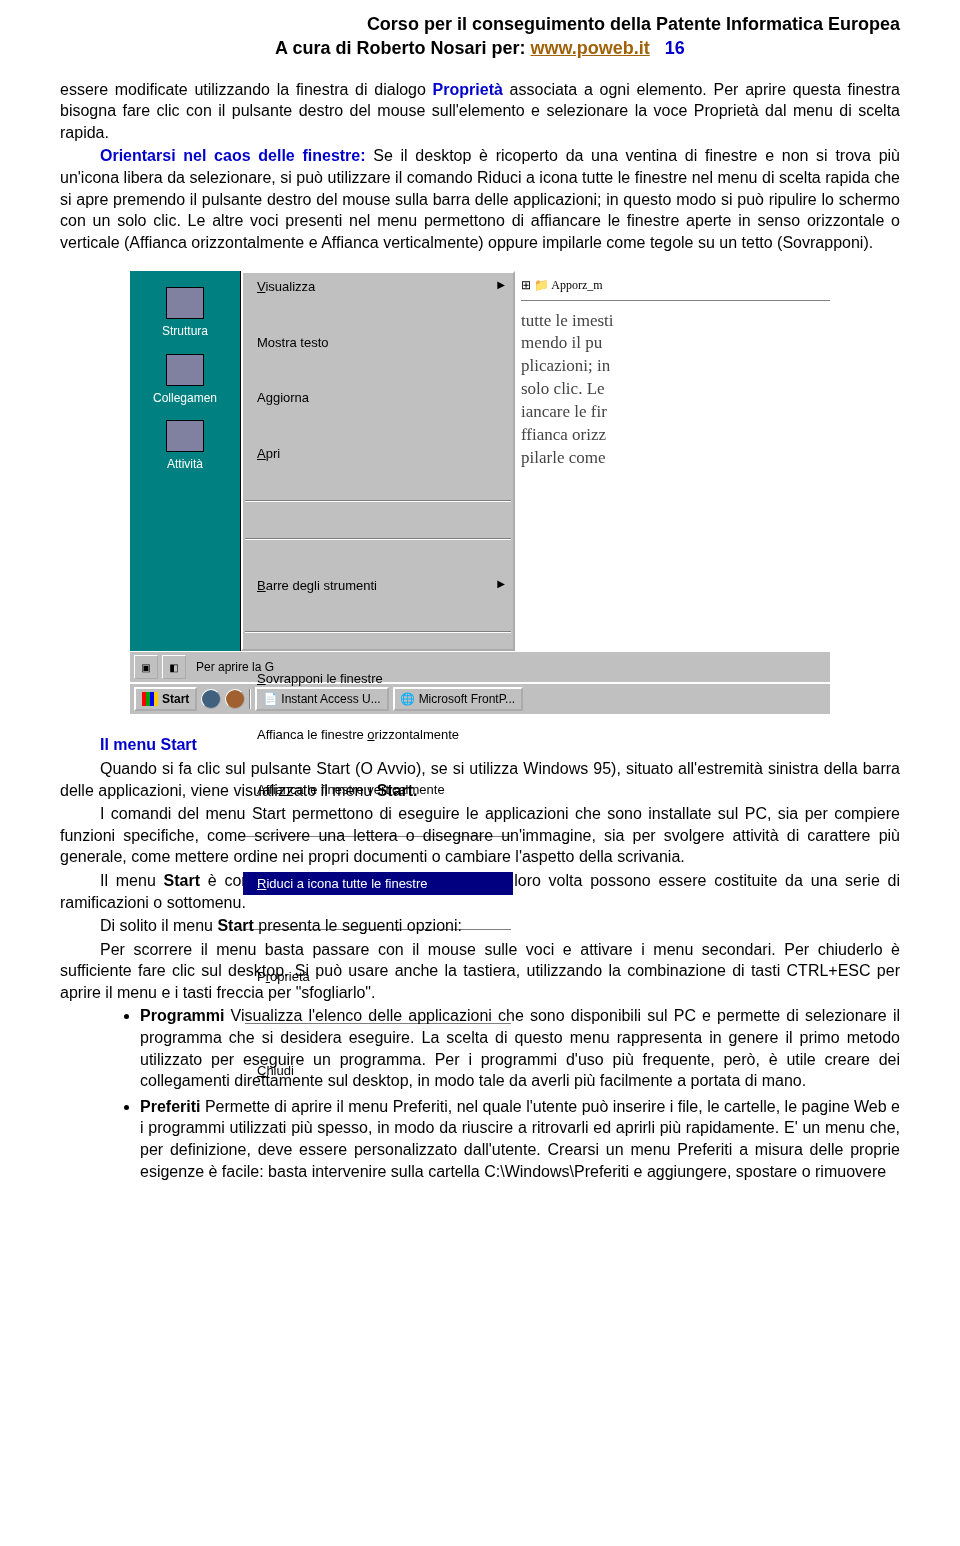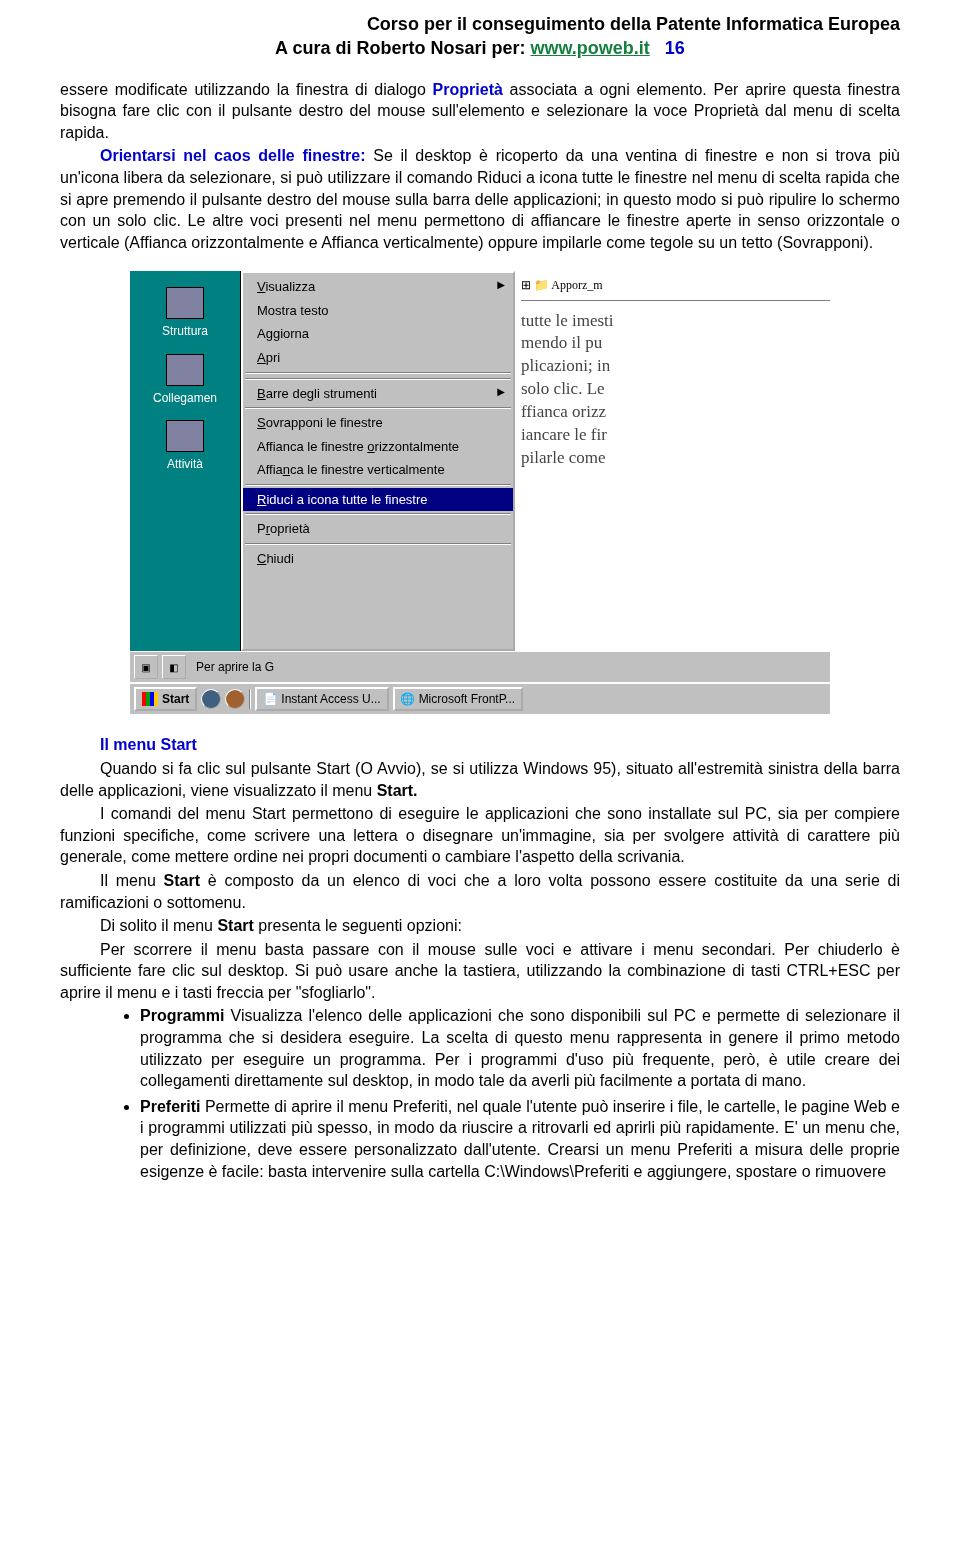--- a/index.html
+++ b/index.html
@@ -19,21 +19,21 @@
     font-weight: bold;
     font-family: Verdana, sans-serif;
     font-size: 18px;
   }
   .header-line2 {
     text-align: center;
     font-weight: bold;
     font-size: 18px;
   }
   .header-link {
-    color: #15803d;
+    color: #a16207;
     text-decoration: underline;
     margin-top: 18px;
   }
   .page-number {
     color: #0000cc;
     font-weight: bold;
     margin-left: 10px;
   }
   p {
     margin: 0 0 2px 0;
@@ -89,20 +89,21 @@
   }
   .ss-middle {
     width: 270px;
     background: #c0c0c0;
     border: 2px outset #fff;
     display: flex;
     flex-direction: column;
     font-family: Tahoma, sans-serif;
     font-size: 13px;
     padding: 2px 0;
+    gap: 32px;
   }
   .menu-item {
     padding: 3px 14px;
     position: relative;
   }
   .menu-item.has-arrow::after {
     content: "▶";
     position: absolute;
     right: 8px;
     font-size: 10px;
@@ -277,22 +278,22 @@
         <div class="menu-item"><span class="underline-char">C</span>hiudi</div>
       </div>
 
       <div class="ss-right">
         <div class="ss-right-line" style="font-family:Tahoma;font-size:12px;color:#000;margin-bottom:6px">⊞ 📁 <span>Apporz_m</span></div>
         <div style="border-top:1px solid #808080;border-bottom:1px solid #fff;margin:2px 0 8px 0"></div>
         <div class="ss-right-line">tutte le imesti</div>
         <div class="ss-right-line">mendo il pu</div>
         <div class="ss-right-line">plicazioni; in</div>
         <div class="ss-right-line">solo clic. Le</div>
+        <div class="ss-right-line">iancare le fir</div>
         <div class="ss-right-line">ffianca orizz</div>
-        <div class="ss-right-line">iancare le fir</div>
         <div class="ss-right-line">pilarle come</div>
       </div>
     </div>
     <div class="ss-toolbar">
       <div class="ss-toolbar-btn">▣</div>
       <div class="ss-toolbar-btn">◧</div>
       <span style="margin-left:6px">Per aprire la G</span>
     </div>
     <div class="ss-taskbar">
       <div class="start-btn">

